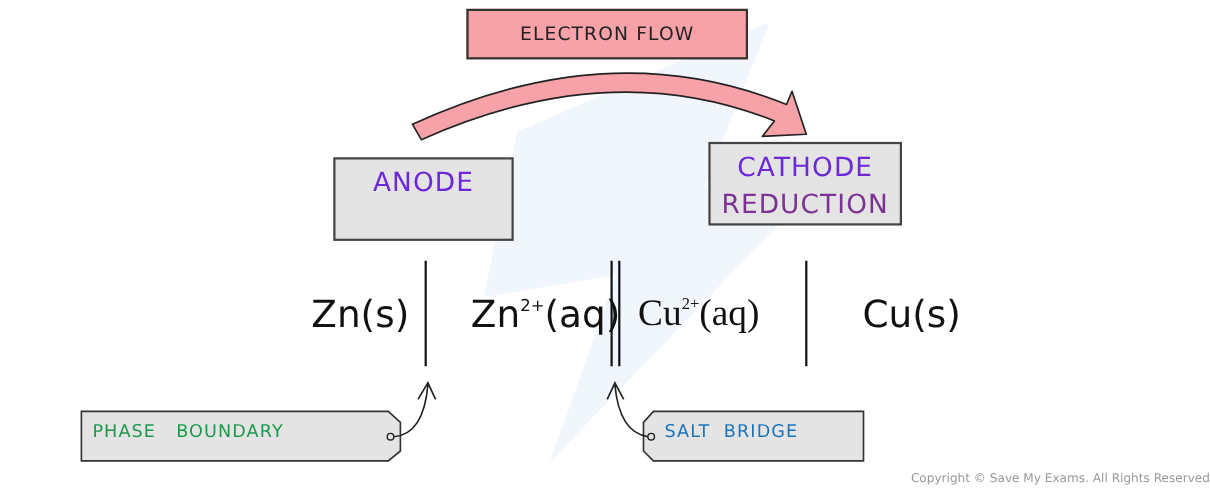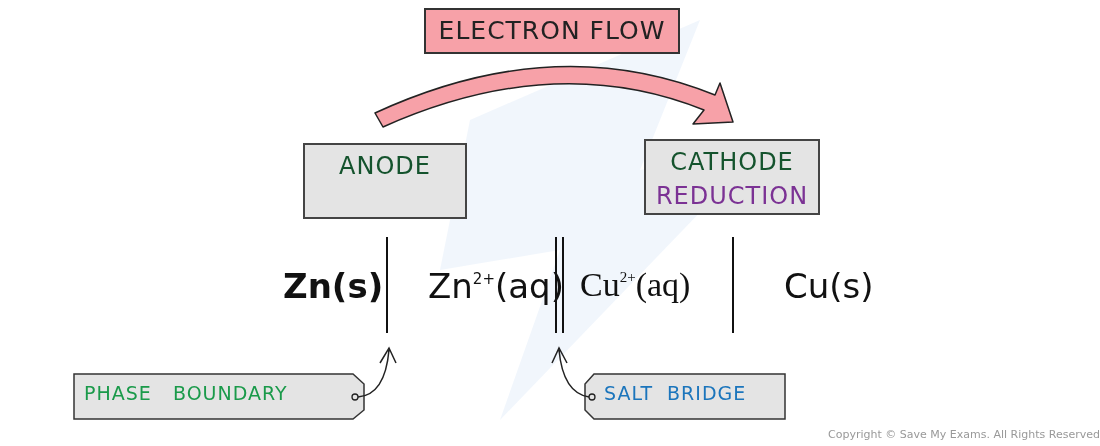--- a/index.html
+++ b/index.html
@@ -2,27 +2,27 @@
 <html><head>
 <meta charset="utf-8">
 <style>
   html, body { margin:0; padding:0; background:#ffffff; }
   body { width:1100px; height:446px; position:relative; overflow:hidden;
          font-family:"DejaVu Sans", sans-serif; }
   #canvas { position:absolute; left:0; top:0; }
   .box { position:absolute; box-sizing:border-box; border:2px solid #444; background:#e4e4e4;
          text-align:center; font-size:24px; line-height:34px; letter-spacing:1px; }
   .ef { position:absolute; left:424px; top:8px; width:256px; height:46px; box-sizing:border-box;
-        border:2px solid #333; background:#f7a1a8; font-size:25px; line-height:42px;
+        border:2px solid #333; background:#f7a1a8; font-size:17px; line-height:42px;
         text-align:center; color:#222; letter-spacing:1px; }
-  .orange { color:#14532d; }
+  .orange { color:#6d28d9; }
   .purple { color:#7b3294; }
   .eq { position:absolute; font-size:34px; color:#111; top:266px; }
   .eq sup { font-size:15px; vertical-align:14px; }
-  .tag-text { position:absolute; font-size:19px; letter-spacing:1px; }
+  .tag-text { position:absolute; font-size:16px; letter-spacing:1px; }
   .copy { position:absolute; left:0; width:1100px; top:428px; text-align:right;
           font-size:11px; color:#999; }
 </style>
 </head>
 <body>
 
 <svg id="canvas" width="1100" height="446">
 
   <g opacity="0.07" fill="#3b7dd8">
     <path d="M470 120 L700 20 L640 170 L760 150 L500 420 L560 250 L440 270 Z"></path>
@@ -43,26 +43,26 @@
   <circle cx="592" cy="397" r="3" fill="none" stroke="#222" stroke-width="1.3"></circle>
   <path d="M589 397 Q563 393 559 350 M552 363 L559 348 L567 363" fill="none" stroke="#222" stroke-width="1.5"></path>
 </svg>
 
 <div class="ef">ELECTRON FLOW</div>
 
 <div class="box" style="left:303px; top:143px; width:164px; height:76px; padding-top:4px;">
   <div class="orange">ANODE</div>
 </div>
 
-<div class="box" style="left:644px; top:139px; width:176px; height:76px; padding-top:4px;">
+<div class="box" style="left:644px; top:129px; width:176px; height:76px; padding-top:4px;">
   <div class="orange">CATHODE</div>
   <div class="purple">REDUCTION</div>
 </div>
 
-<div class="eq" style="left:283px;font-weight:bold;">Zn(s)</div>
+<div class="eq" style="left:283px;">Zn(s)</div>
 <div class="eq" style="left:428px;">
   <span>Zn</span><sup>2+</sup><span>(aq)</span>
 </div>
 <div class="eq" style="left:580px;font-family:Liberation Serif, serif;">
   <span>Cu</span><sup>2+</sup><span>(aq)</span>
 </div>
 <div class="eq" style="left:784px;">Cu(s)</div>
 
 <div class="tag-text" style="left:84px; top:382px; color:#1a9a4a; white-space:pre;">PHASE   BOUNDARY</div>
 <div class="tag-text" style="left:604px; top:382px; color:#1b75bc; white-space:pre;">SALT  BRIDGE</div>

